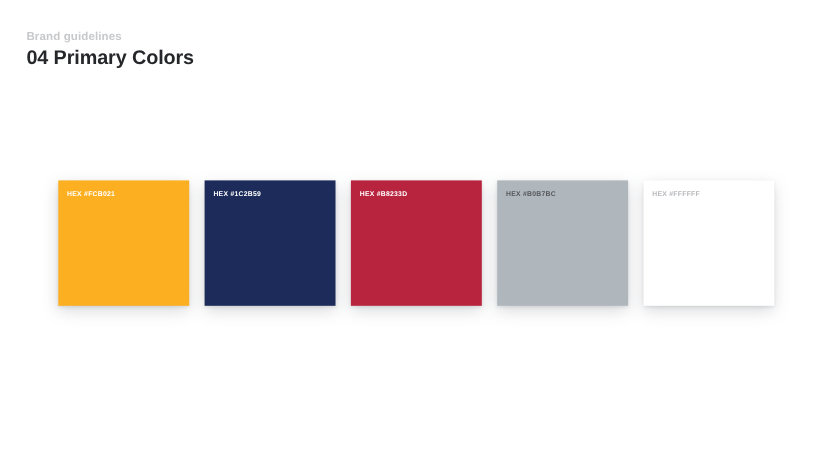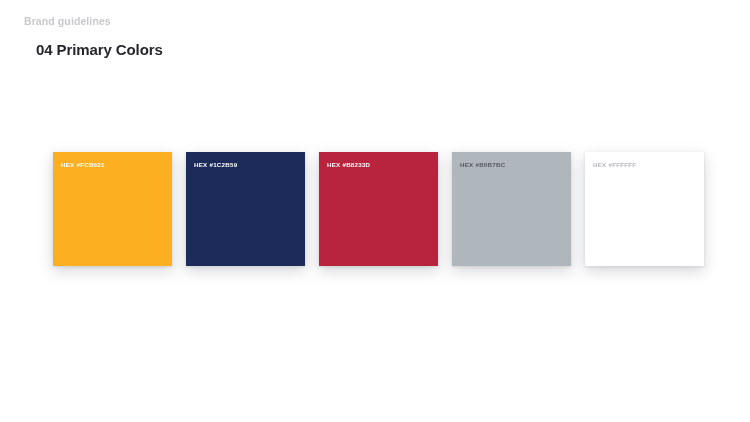--- a/index.html
+++ b/index.html
@@ -12,21 +12,21 @@
     background: #ffffff;
     font-family: "Liberation Sans", sans-serif;
     overflow: hidden;
     position: relative;
     -webkit-font-smoothing: antialiased;
   }
 
   #slide {
     position: absolute;
     left: 0;
-    top: 0;
+    top: 12px;
     width: 750px;
     height: 328px;
     background: #ffffff;
   }
 
   
   #header {
     position: absolute;
     left: 24px;
     top: 14px;
@@ -35,26 +35,26 @@
   #eyebrow {
     font-size: 10.5px;
     font-weight: bold;
     color: #c8c9cb;
     letter-spacing: 0.1px;
     line-height: 14px;
     margin: 0 0 2px 0;
     white-space: nowrap;
   }
   #title {
-    font-size: 15px;
+    font-size: 18px;
     font-weight: bold;
     color: #26272a;
     letter-spacing: -0.1px;
     line-height: 20px;
-    margin: 12px;
+    margin: 0;
     white-space: nowrap;
   }
 
   
   #swatch-row {
     position: absolute;
     left: 53px;
     top: 152px;
     display: flex;
     flex-direction: row;

